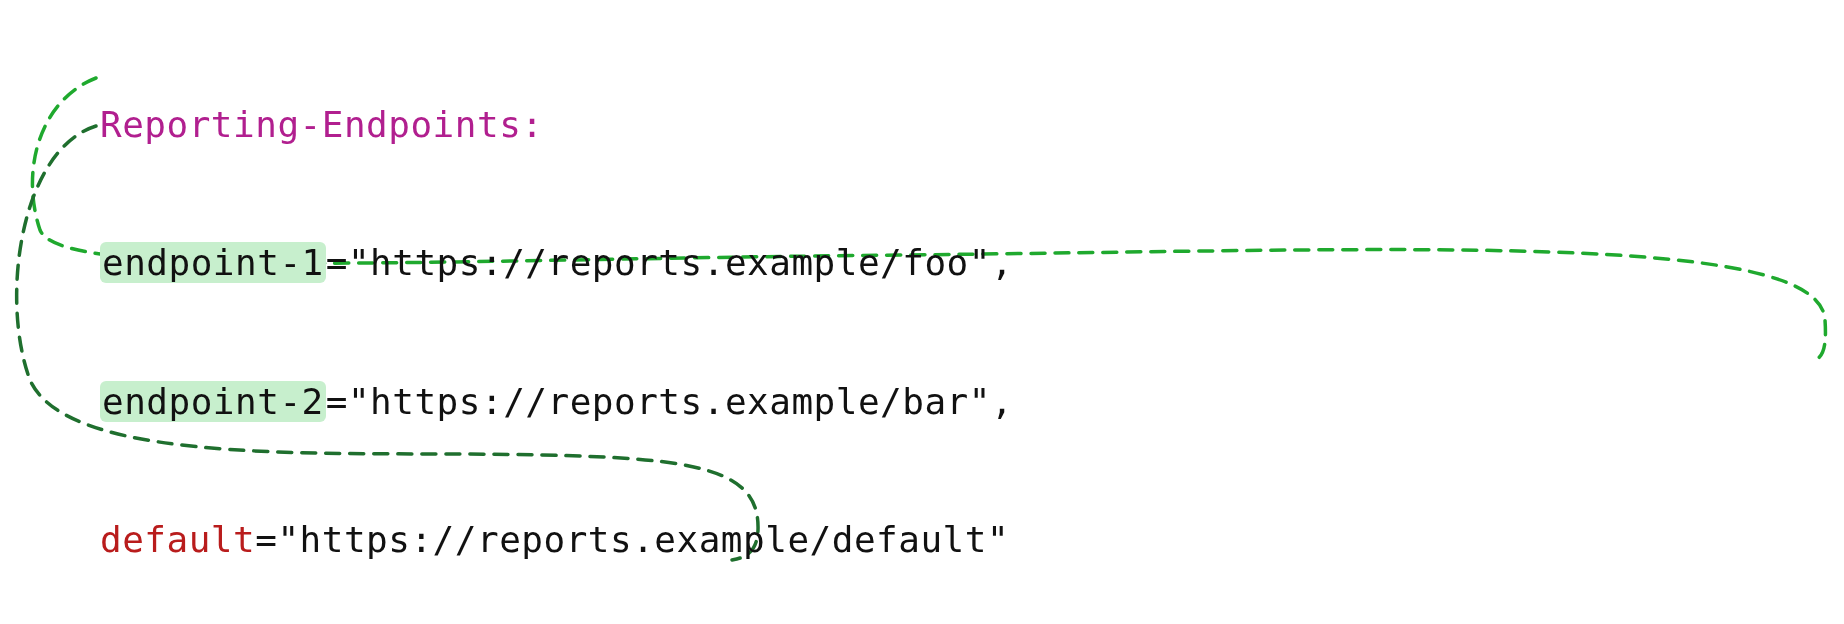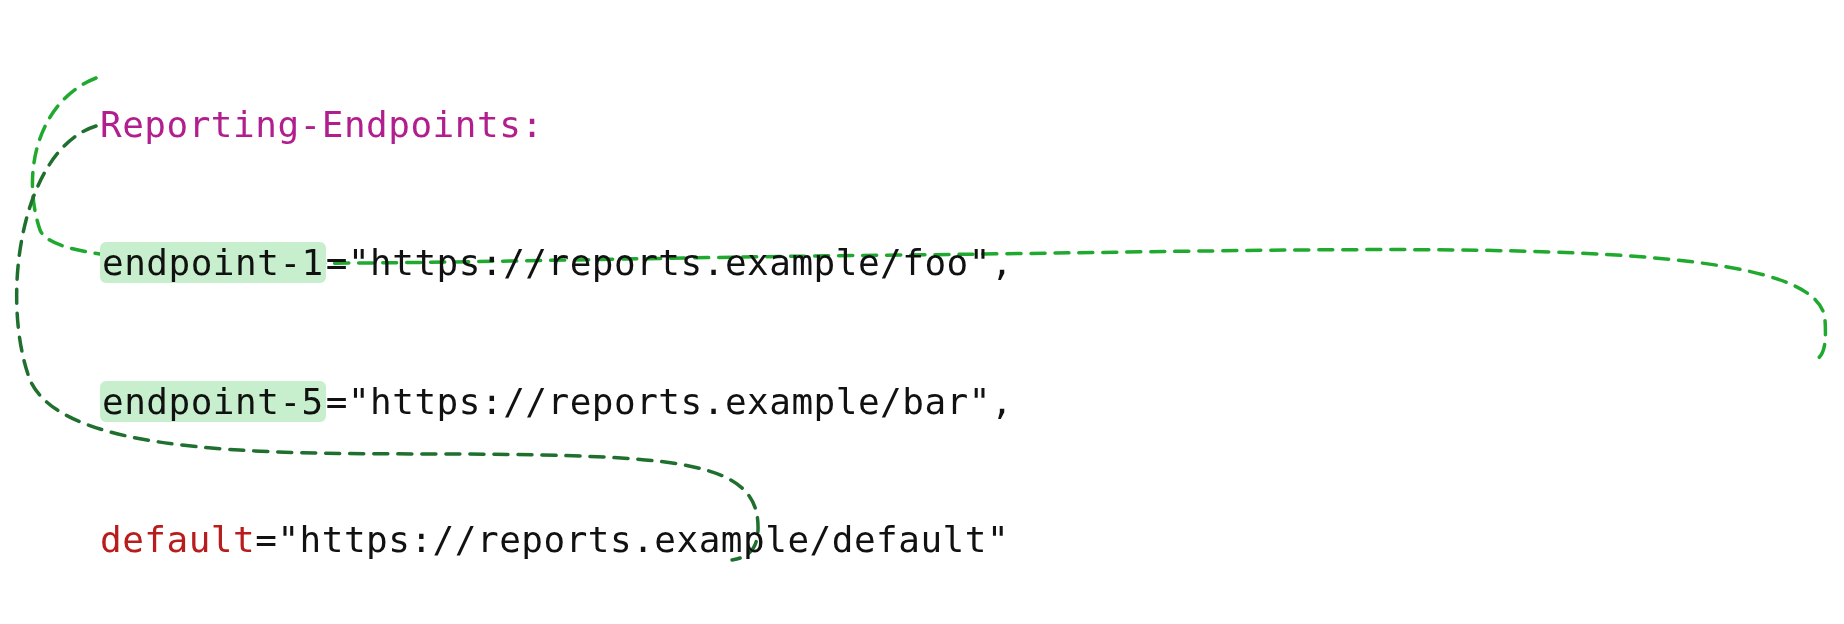--- a/index.html
+++ b/index.html
@@ -59,21 +59,21 @@
     <path d="M 96 126
              C 20 150, 0 300, 30 380
              C 70 470, 350 450, 540 455
              C 700 458, 760 470, 758 530
              C 757 555, 742 558, 732 560" fill="none" stroke="#1f6f2e" stroke-width="3.5" stroke-dasharray="14 10" stroke-linecap="round"></path>
   </svg>
 
   <div class="code">
     <span class="line"><span class="header">Reporting-Endpoints:</span></span>
     <span class="line"><span class="hl-light">endpoint-1</span><span>="https://reports.example/foo",</span></span>
-    <span class="line"><span class="hl-light">endpoint-5</span><span>="https://reports.example/bar",</span></span>
+    <span class="line"><span class="hl-light">endpoint-2</span><span>="https://reports.example/bar",</span></span>
     <span class="line"><span class="muted">default</span><span>="https://reports.example/default"</span></span>
 
     
 
     
     
 
     
 
     

